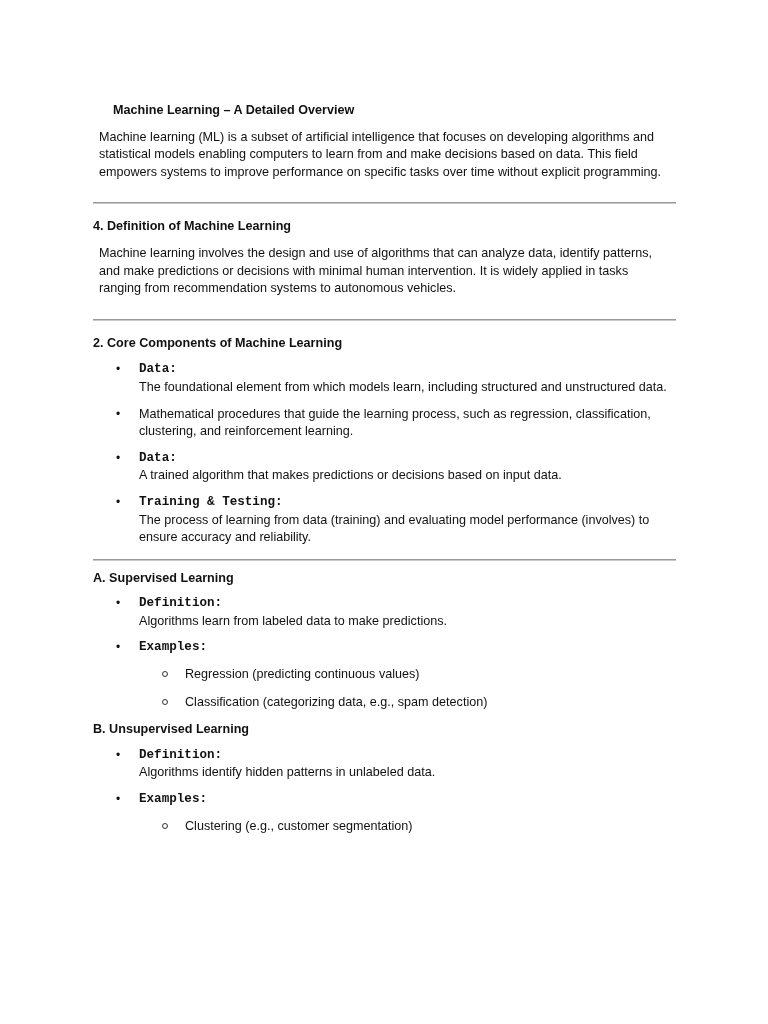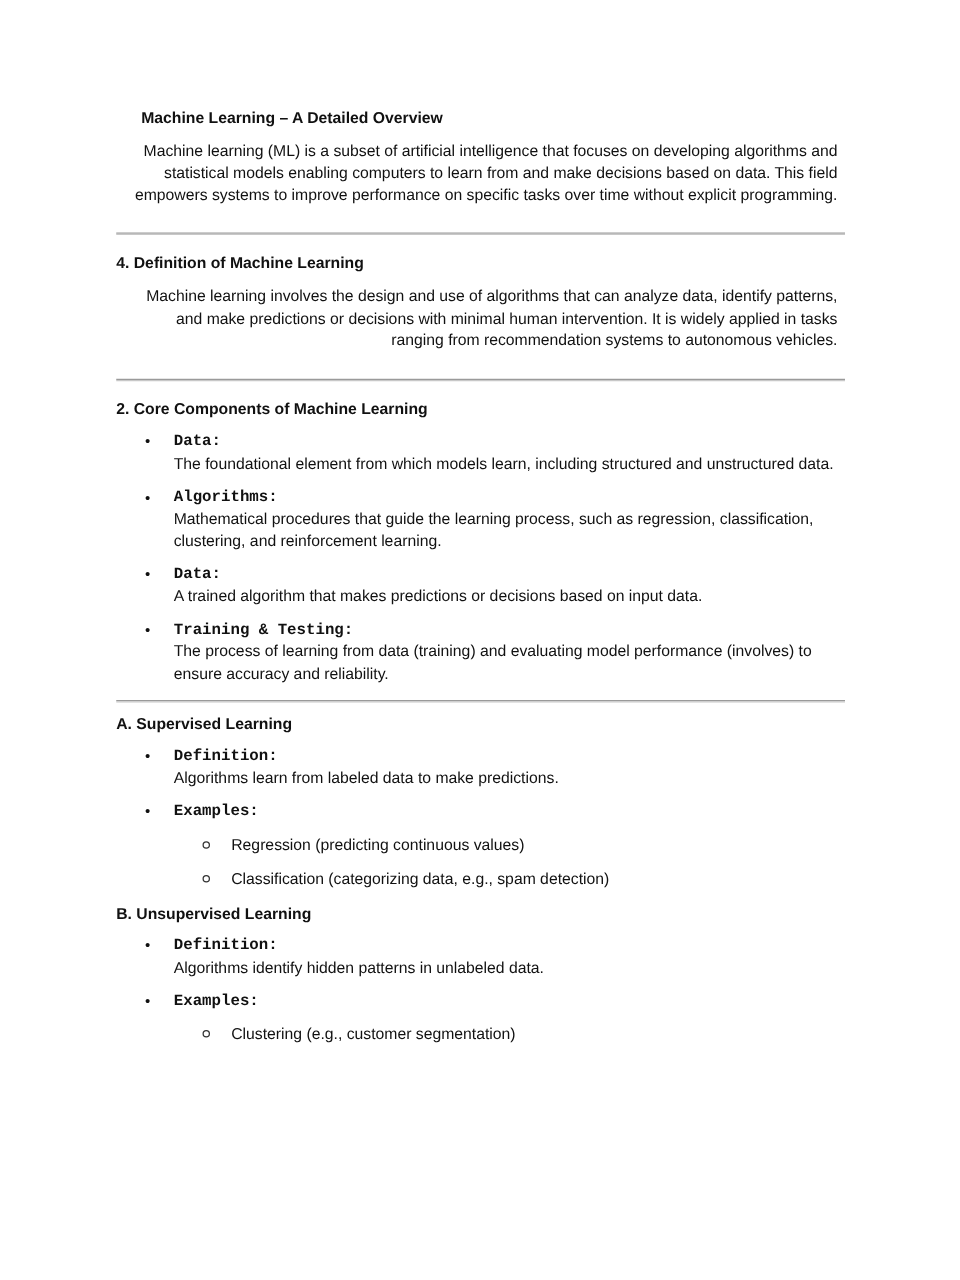--- a/index.html
+++ b/index.html
@@ -17,27 +17,26 @@
       line-height: 17.6px;
     }
     .page {
       position: relative;
       padding: 86px 92px 0 93px;
       width: 583px;
     }
     .doc-title {
       font-weight: bold;
       font-size: 12.6px;
-      margin: 0 0 9px 0;
+      margin: 16px 0 9px 0;
       line-height: 17.6px;
       padding-left: 20px;
     }
     .para {
       margin: 6px;
-      text-align: right;
     }
     .rule {
       height: 0;
       border: none;
       border-top: 1px solid #9a9a9a;
       border-bottom: 1px solid #c8c8c8;
       margin: 21px 0 0 0;
       width: 583px;
     }
     .section-heading {
@@ -109,21 +108,20 @@
 
   <div class="section-heading">2. Core Components of Machine Learning</div>
   <ul class="bullets">
     <li>
       <span class="bullet">•</span>
       <span class="item-label">Data:</span>
       <span class="item-text">The foundational element from which models learn, including structured and unstructured data.</span>
     </li>
     <li>
       <span class="bullet">•</span>
-      <span class="item-label">Algorithms:</span>
       <span class="item-text">Mathematical procedures that guide the learning process, such as regression, classification, clustering, and reinforcement learning.</span>
     </li>
     <li>
       <span class="bullet">•</span>
       <span class="item-label">Data:</span>
       <span class="item-text">A trained algorithm that makes predictions or decisions based on input data.</span>
     </li>
     <li>
       <span class="bullet">•</span>
       <span class="item-label">Training &amp; Testing:</span>

